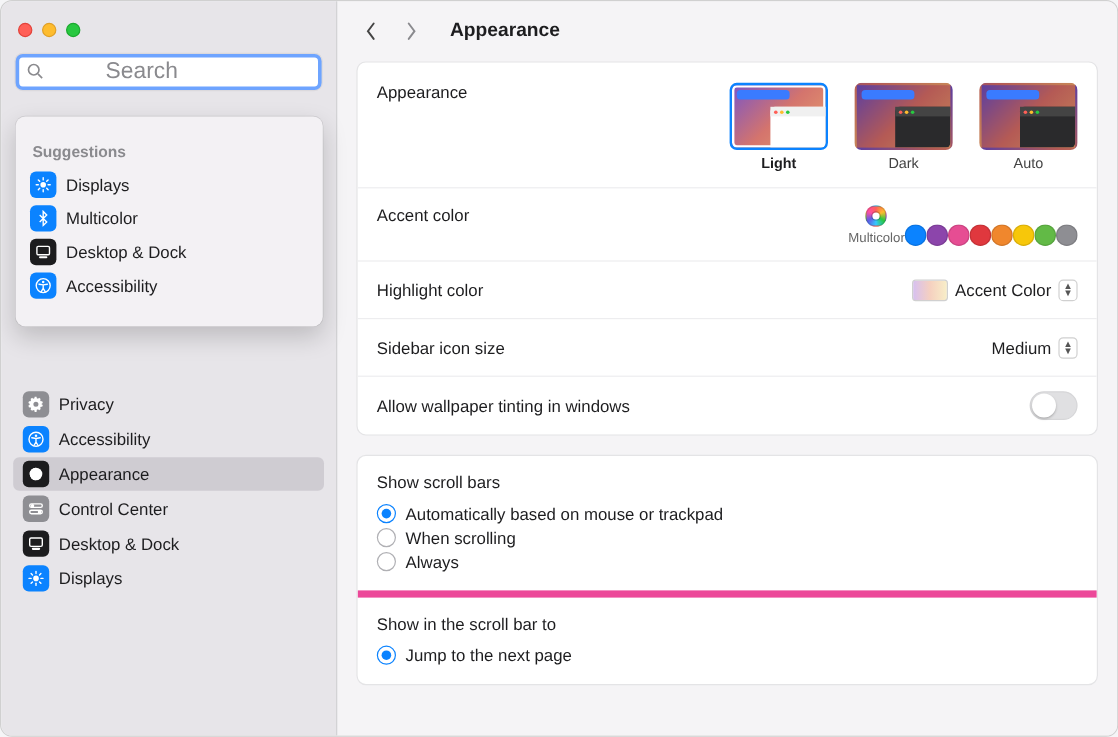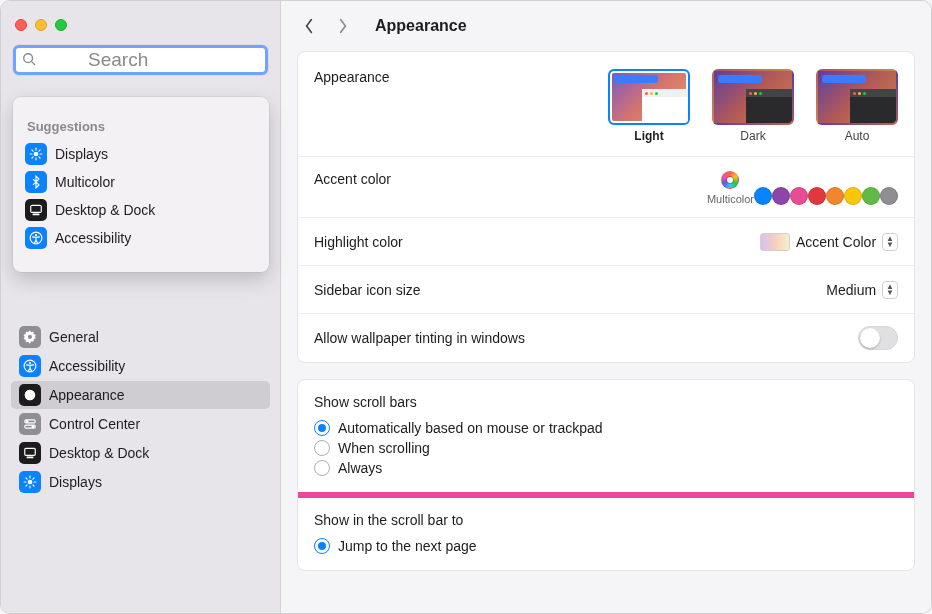--- a/index.html
+++ b/index.html
@@ -250,21 +250,21 @@
     </div>
 
     <div class="side-spacer"></div>
     <div class="side-list" id="sidebar-slot">
         <div class="side-item">
           <span class="p-icon gray">
             <svg viewBox="0 0 24 24" fill="currentColor">
               <path d="M12 8a4 4 0 100 8 4 4 0 000-8zm9 4l2 1-1 3-2.2-.3a7 7 0 01-1 1.7l.8 2-2.5 2-1.7-1.4a7 7 0 01-2 .5L13 24h-3l-.4-2.5a7 7 0 01-2-.5L6 22.4l-2.5-2 .8-2a7 7 0 01-1-1.7L1 17l-1-3 2-1a7 7 0 010-2L0 10l1-3 2.3.3a7 7 0 011-1.7L3.5 3.6 6 1.6l1.6 1.4a7 7 0 012-.5L10 0h3l.4 2.5a7 7 0 012 .5L17 1.6l2.5 2-.8 2a7 7 0 011 1.7L22 7l1 3-2 1a7 7 0 010 2z" transform="scale(0.9) translate(1.2,1.2)"></path>
             </svg>
           </span>
-          <span>General</span>
+          <span>Privacy</span>
         </div>
         <div class="side-item">
           <span class="p-icon blue">
             <svg viewBox="0 0 24 24" fill="currentColor">
               <circle cx="12" cy="12" r="10" fill="none" stroke="currentColor" stroke-width="2"></circle>
               <circle cx="12" cy="7" r="1.8"></circle>
               <path d="M6 10l6 1 6-1M12 11v5l-3 5m3-5l3 5" stroke="currentColor" stroke-width="2" fill="none" stroke-linecap="round"></path>
             </svg>
           </span>
           <span>Accessibility</span>

